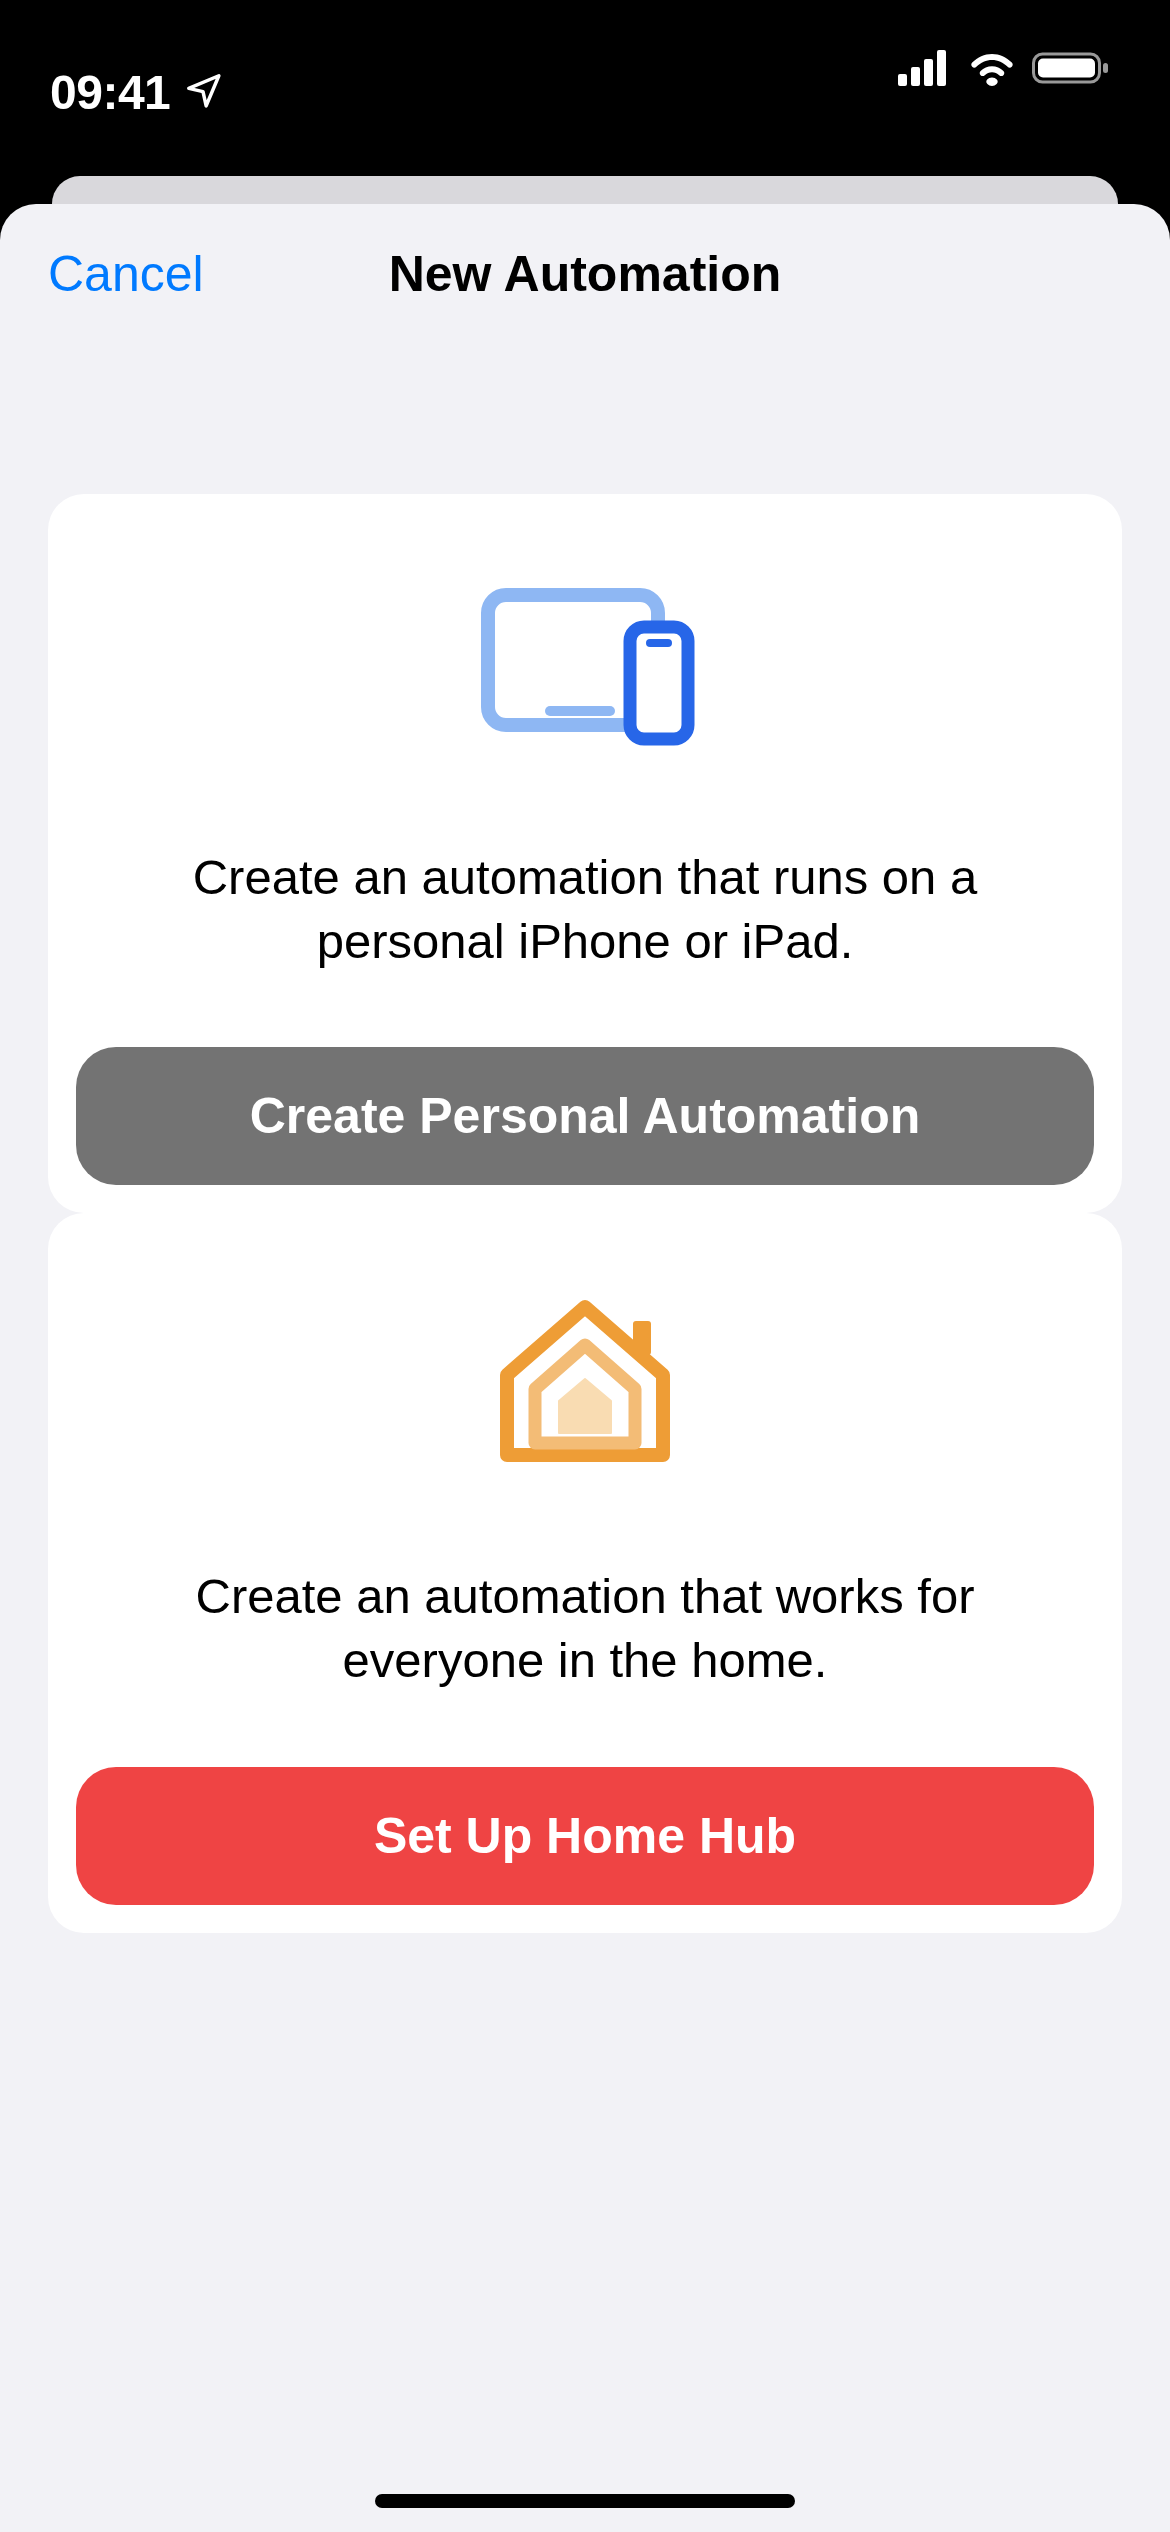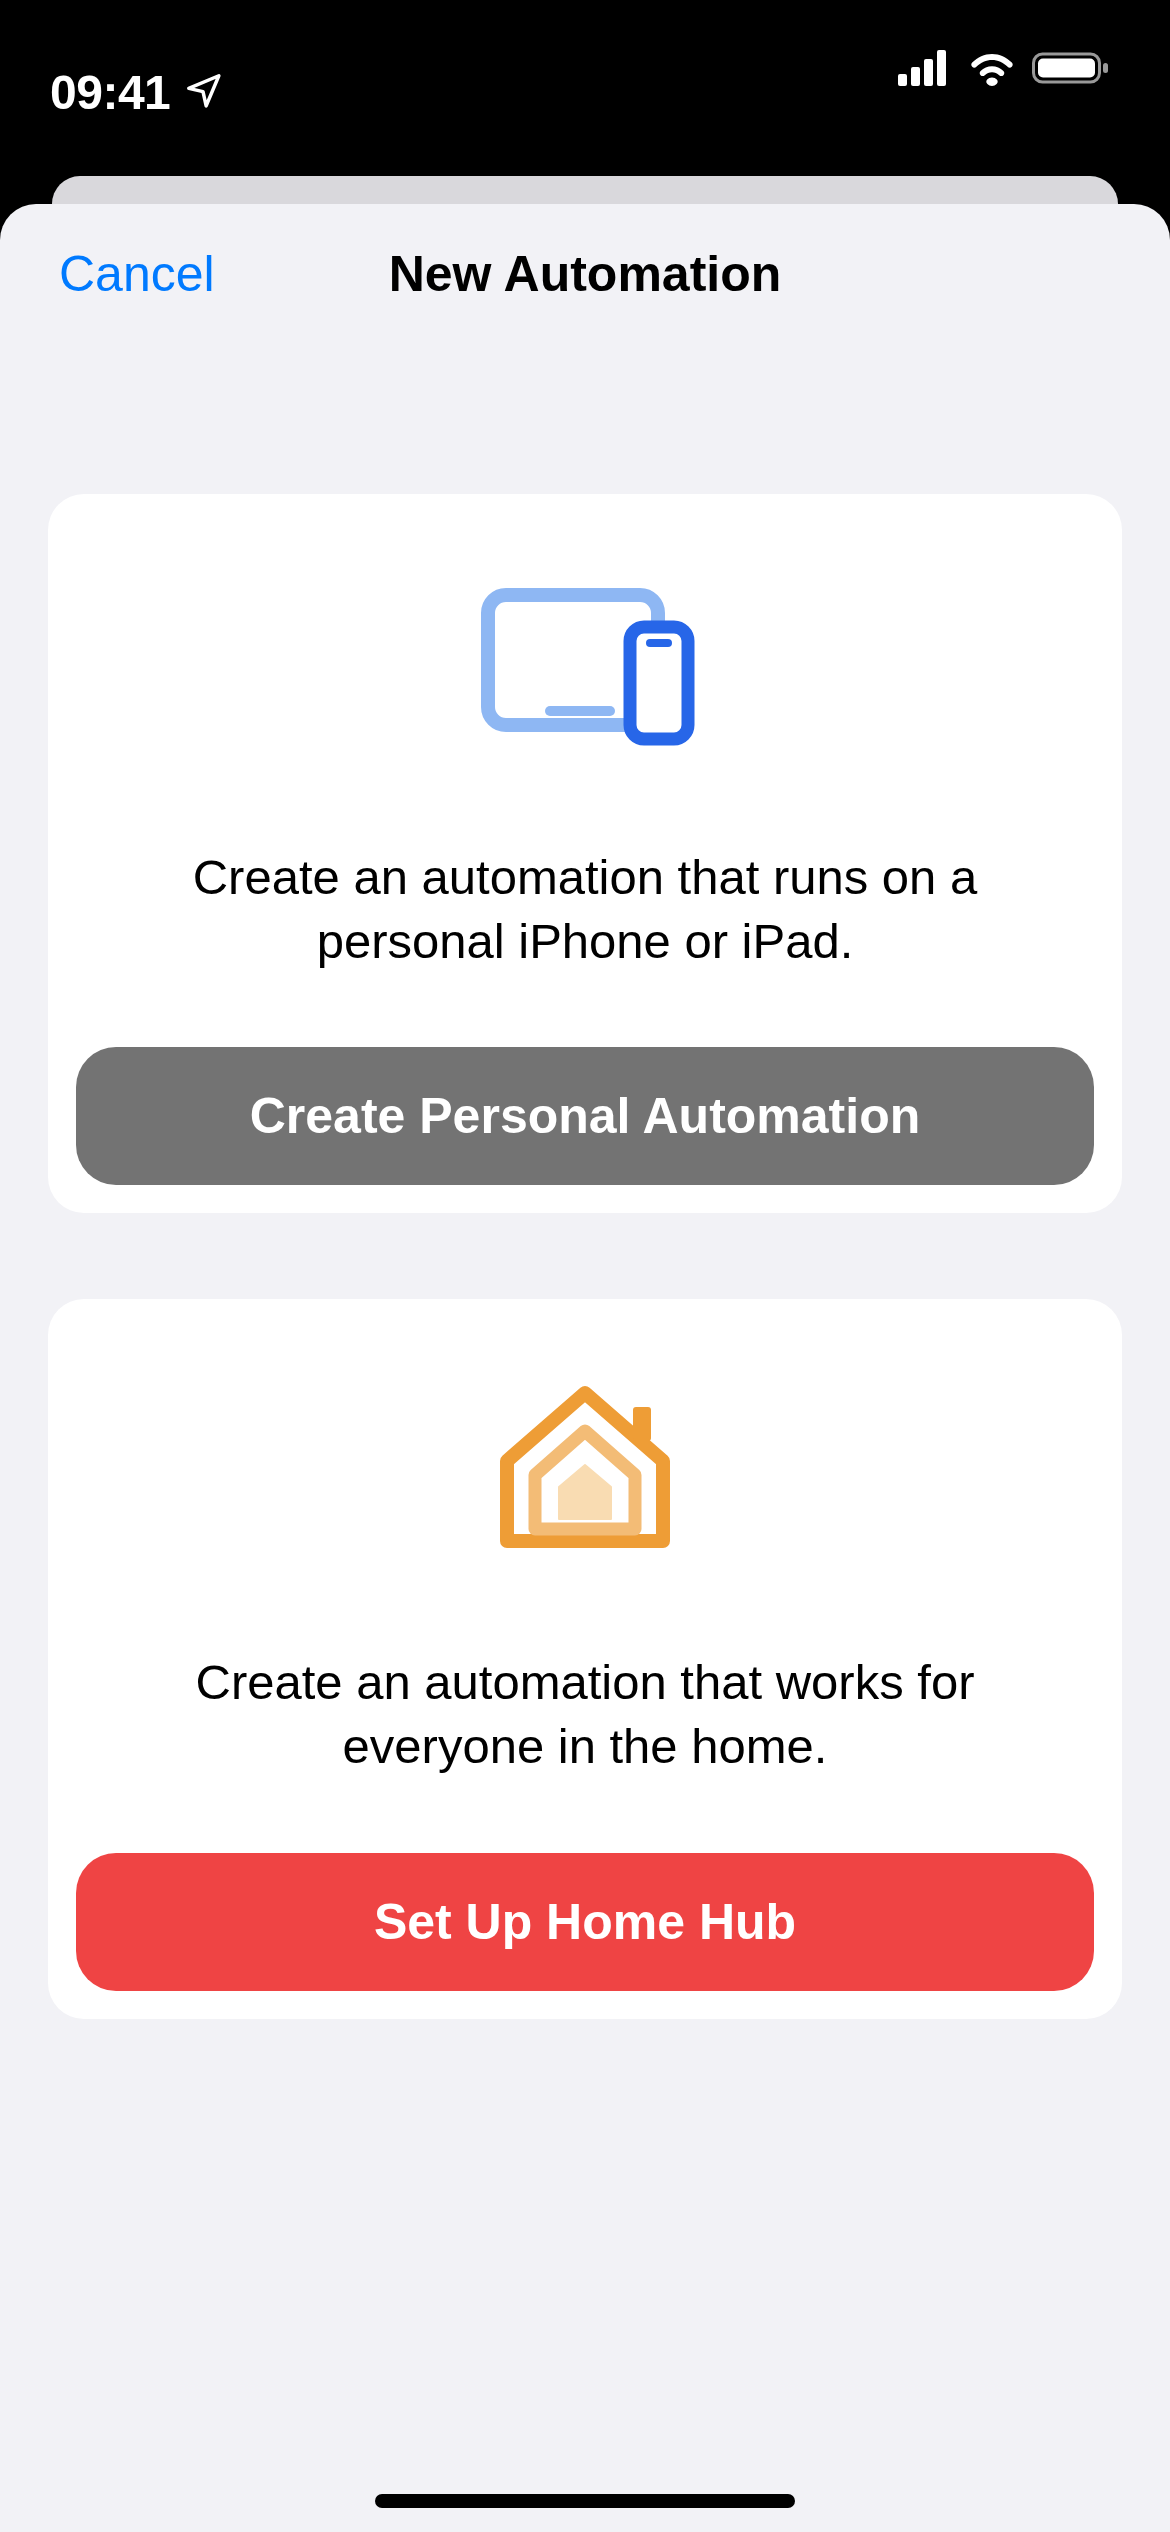--- a/index.html
+++ b/index.html
@@ -58,37 +58,36 @@
       padding: 0;
     }
     .nav-bar {
       display: flex;
       align-items: center;
       height: 140px;
       position: relative;
     }
     .nav-cancel {
       position: absolute;
-      left: 59px;
+      left: 48px;
       font-size: 50px;
       color: #007aff;
       font-weight: 400;
     }
     .nav-title {
       width: 100%;
       text-align: center;
       font-size: 50px;
       font-weight: 700;
       color: #000;
     }
     .content {
       padding: 150px 48px 0 48px;
       display: flex;
       flex-direction: column;
-      gap: 86px;
     }
     .card {
       background: #fff;
       border-radius: 36px;
       padding: 72px 28px 28px 28px;
       display: flex;
       flex-direction: column;
       align-items: center;
     }
     .card-icon-area {

